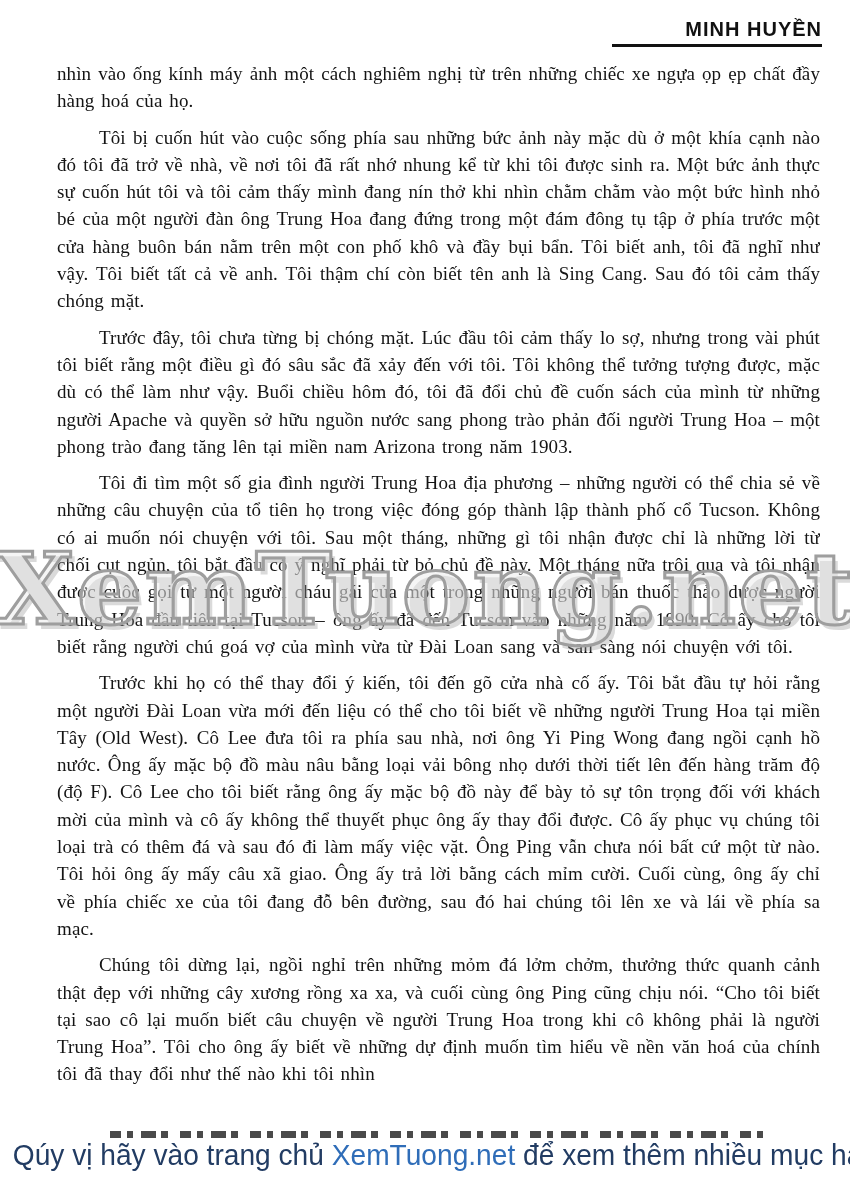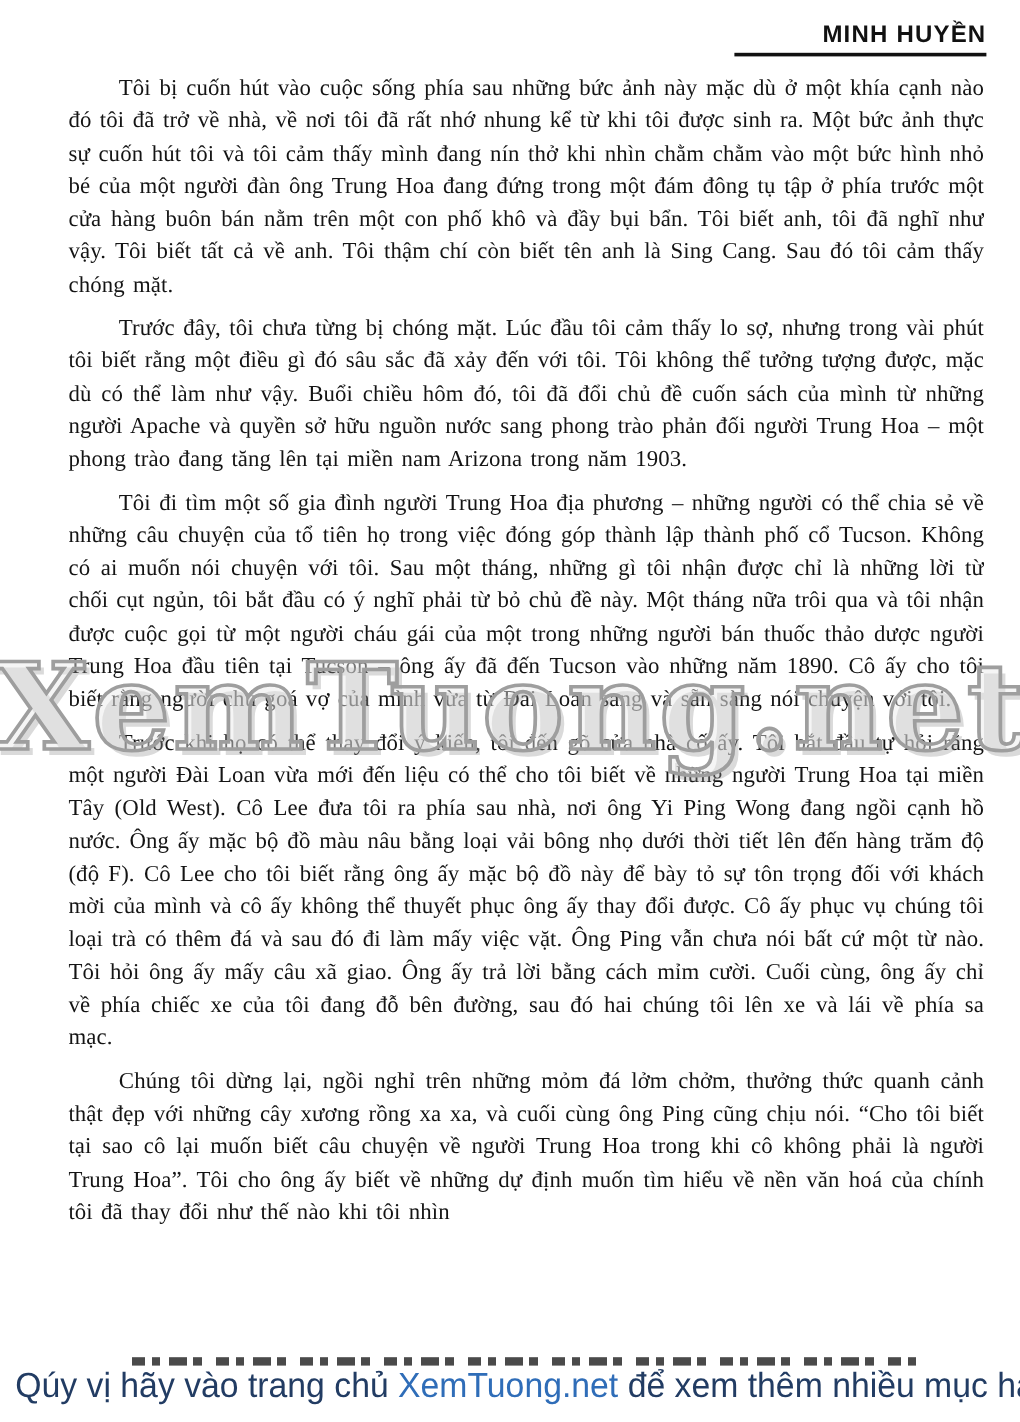--- a/index.html
+++ b/index.html
@@ -100,20 +100,21 @@
 <body>
 
 <div class="page">
 
   <div class="header">
     <span class="author">MINH HUYỀN</span>
     <div class="header-rule"></div>
   </div>
 
   <div class="bodytext">
+    <p class="noindent">nhìn vào ống kính máy ảnh một cách nghiêm nghị từ trên những chiếc xe ngựa ọp ẹp chất đầy hàng hoá của họ.</p>
     <p>Tôi bị cuốn hút vào cuộc sống phía sau những bức ảnh này mặc dù ở một khía cạnh nào đó tôi đã trở về nhà, về nơi tôi đã rất nhớ nhung kể từ khi tôi được sinh ra. Một bức ảnh thực sự cuốn hút tôi và tôi cảm thấy mình đang nín thở khi nhìn chằm chằm vào một bức hình nhỏ bé của một người đàn ông Trung Hoa đang đứng trong một đám đông tụ tập ở phía trước một cửa hàng buôn bán nằm trên một con phố khô và đầy bụi bẩn. Tôi biết anh, tôi đã nghĩ như vậy. Tôi biết tất cả về anh. Tôi thậm chí còn biết tên anh là Sing Cang. Sau đó tôi cảm thấy chóng mặt.</p>
     <p>Trước đây, tôi chưa từng bị chóng mặt. Lúc đầu tôi cảm thấy lo sợ, nhưng trong vài phút tôi biết rằng một điều gì đó sâu sắc đã xảy đến với tôi. Tôi không thể tưởng tượng được, mặc dù có thể làm như vậy. Buổi chiều hôm đó, tôi đã đổi chủ đề cuốn sách của mình từ những người Apache và quyền sở hữu nguồn nước sang phong trào phản đối người Trung Hoa – một phong trào đang tăng lên tại miền nam Arizona trong năm 1903.</p>
     <p>Tôi đi tìm một số gia đình người Trung Hoa địa phương – những người có thể chia sẻ về những câu chuyện của tổ tiên họ trong việc đóng góp thành lập thành phố cổ Tucson. Không có ai muốn nói chuyện với tôi. Sau một tháng, những gì tôi nhận được chỉ là những lời từ chối cụt ngủn, tôi bắt đầu có ý nghĩ phải từ bỏ chủ đề này. Một tháng nữa trôi qua và tôi nhận được cuộc gọi từ một người cháu gái của một trong những người bán thuốc thảo dược người Trung Hoa đầu tiên tại Tucson – ông ấy đã đến Tucson vào những năm 1890. Cô ấy cho tôi biết rằng người chú goá vợ của mình vừa từ Đài Loan sang và sẵn sàng nói chuyện với tôi.</p>
     <p>Trước khi họ có thể thay đổi ý kiến, tôi đến gõ cửa nhà cố ấy. Tôi bắt đầu tự hỏi rằng một người Đài Loan vừa mới đến liệu có thể cho tôi biết về những người Trung Hoa tại miền Tây (Old West). Cô Lee đưa tôi ra phía sau nhà, nơi ông Yi Ping Wong đang ngồi cạnh hồ nước. Ông ấy mặc bộ đồ màu nâu bằng loại vải bông nhọ dưới thời tiết lên đến hàng trăm độ (độ F). Cô Lee cho tôi biết rằng ông ấy mặc bộ đồ này để bày tỏ sự tôn trọng đối với khách mời của mình và cô ấy không thể thuyết phục ông ấy thay đổi được. Cô ấy phục vụ chúng tôi loại trà có thêm đá và sau đó đi làm mấy việc vặt. Ông Ping vẫn chưa nói bất cứ một từ nào. Tôi hỏi ông ấy mấy câu xã giao. Ông ấy trả lời bằng cách mỉm cười. Cuối cùng, ông ấy chỉ về phía chiếc xe của tôi đang đỗ bên đường, sau đó hai chúng tôi lên xe và lái về phía sa mạc.</p>
     <p>Chúng tôi dừng lại, ngồi nghỉ trên những mỏm đá lởm chởm, thưởng thức quanh cảnh thật đẹp với những cây xương rồng xa xa, và cuối cùng ông Ping cũng chịu nói. “Cho tôi biết tại sao cô lại muốn biết câu chuyện về người Trung Hoa trong khi cô không phải là người Trung Hoa”. Tôi cho ông ấy biết về những dự định muốn tìm hiểu về nền văn hoá của chính tôi đã thay đổi như thế nào khi tôi nhìn</p>
   </div>
 
   <div class="cutoff"></div>
 
   <div class="watermark">XemTuong.net</div>

